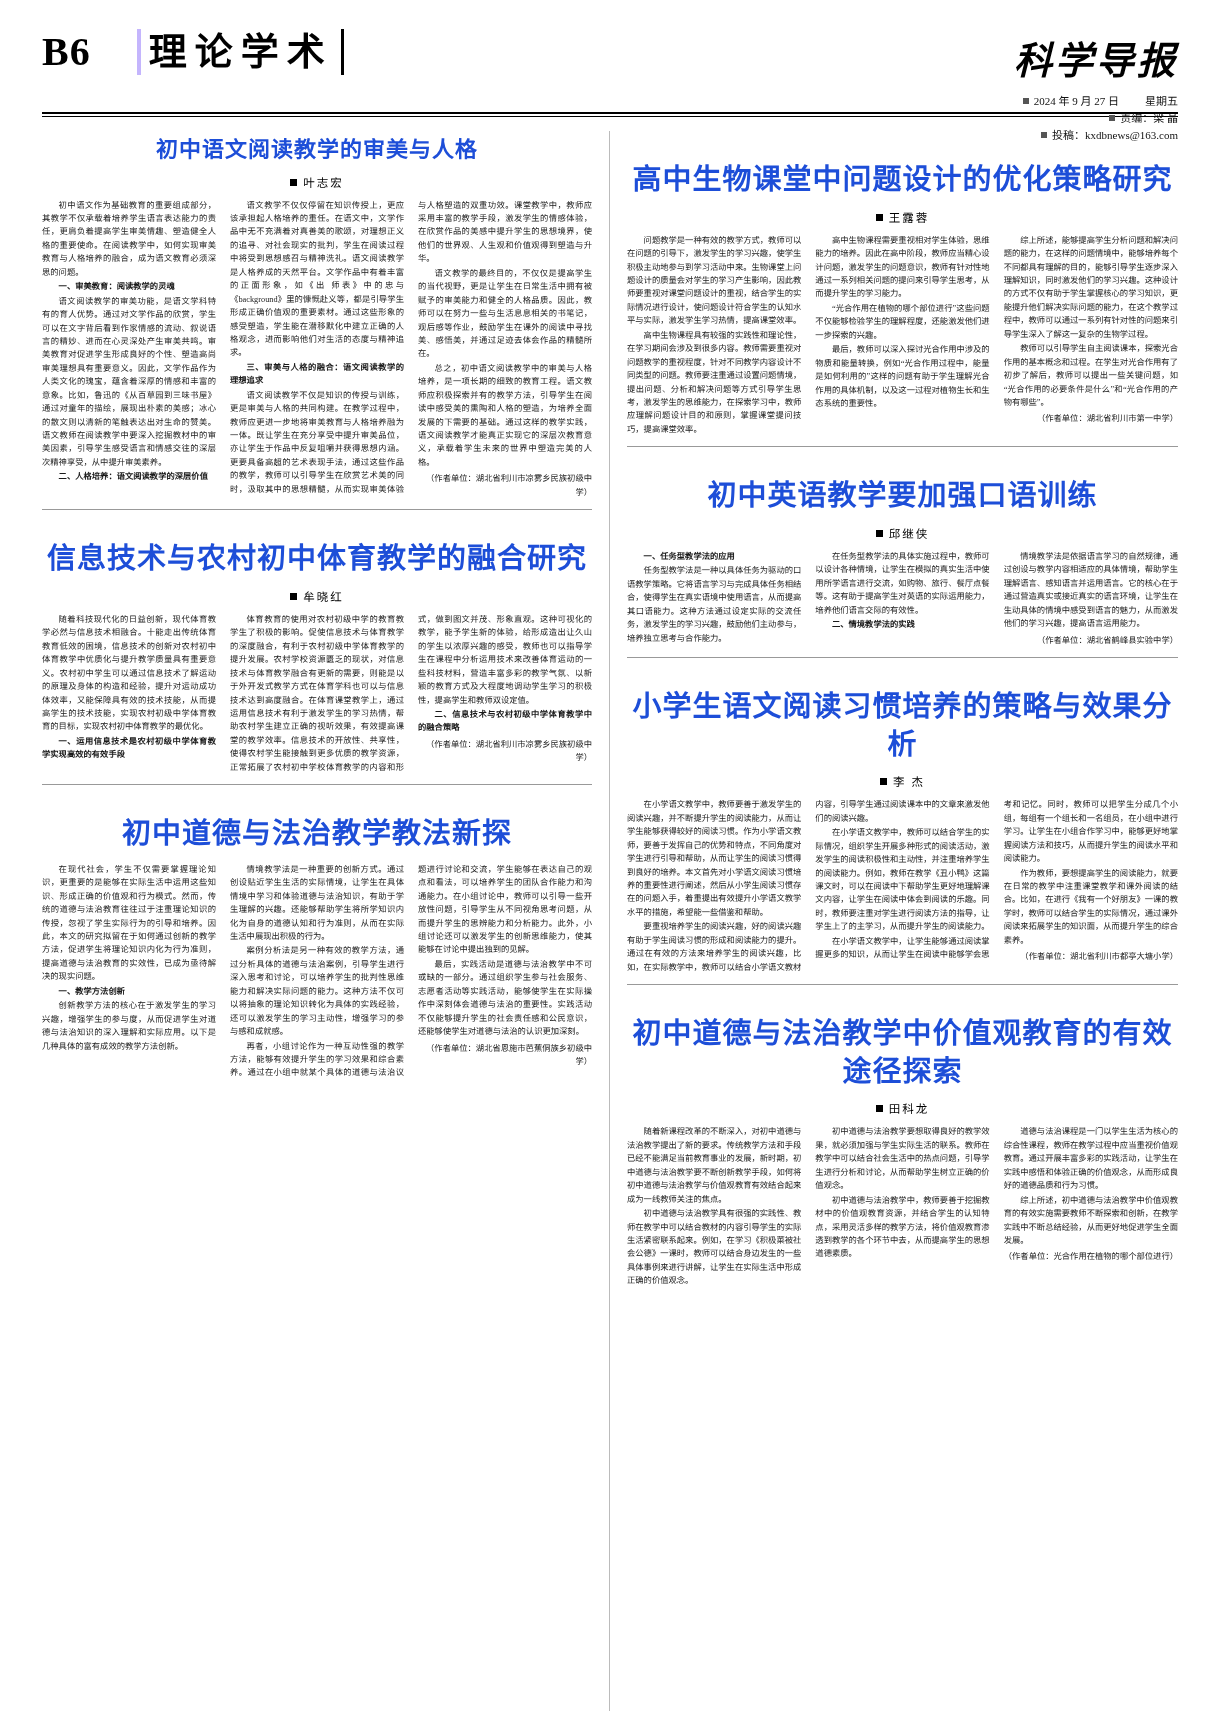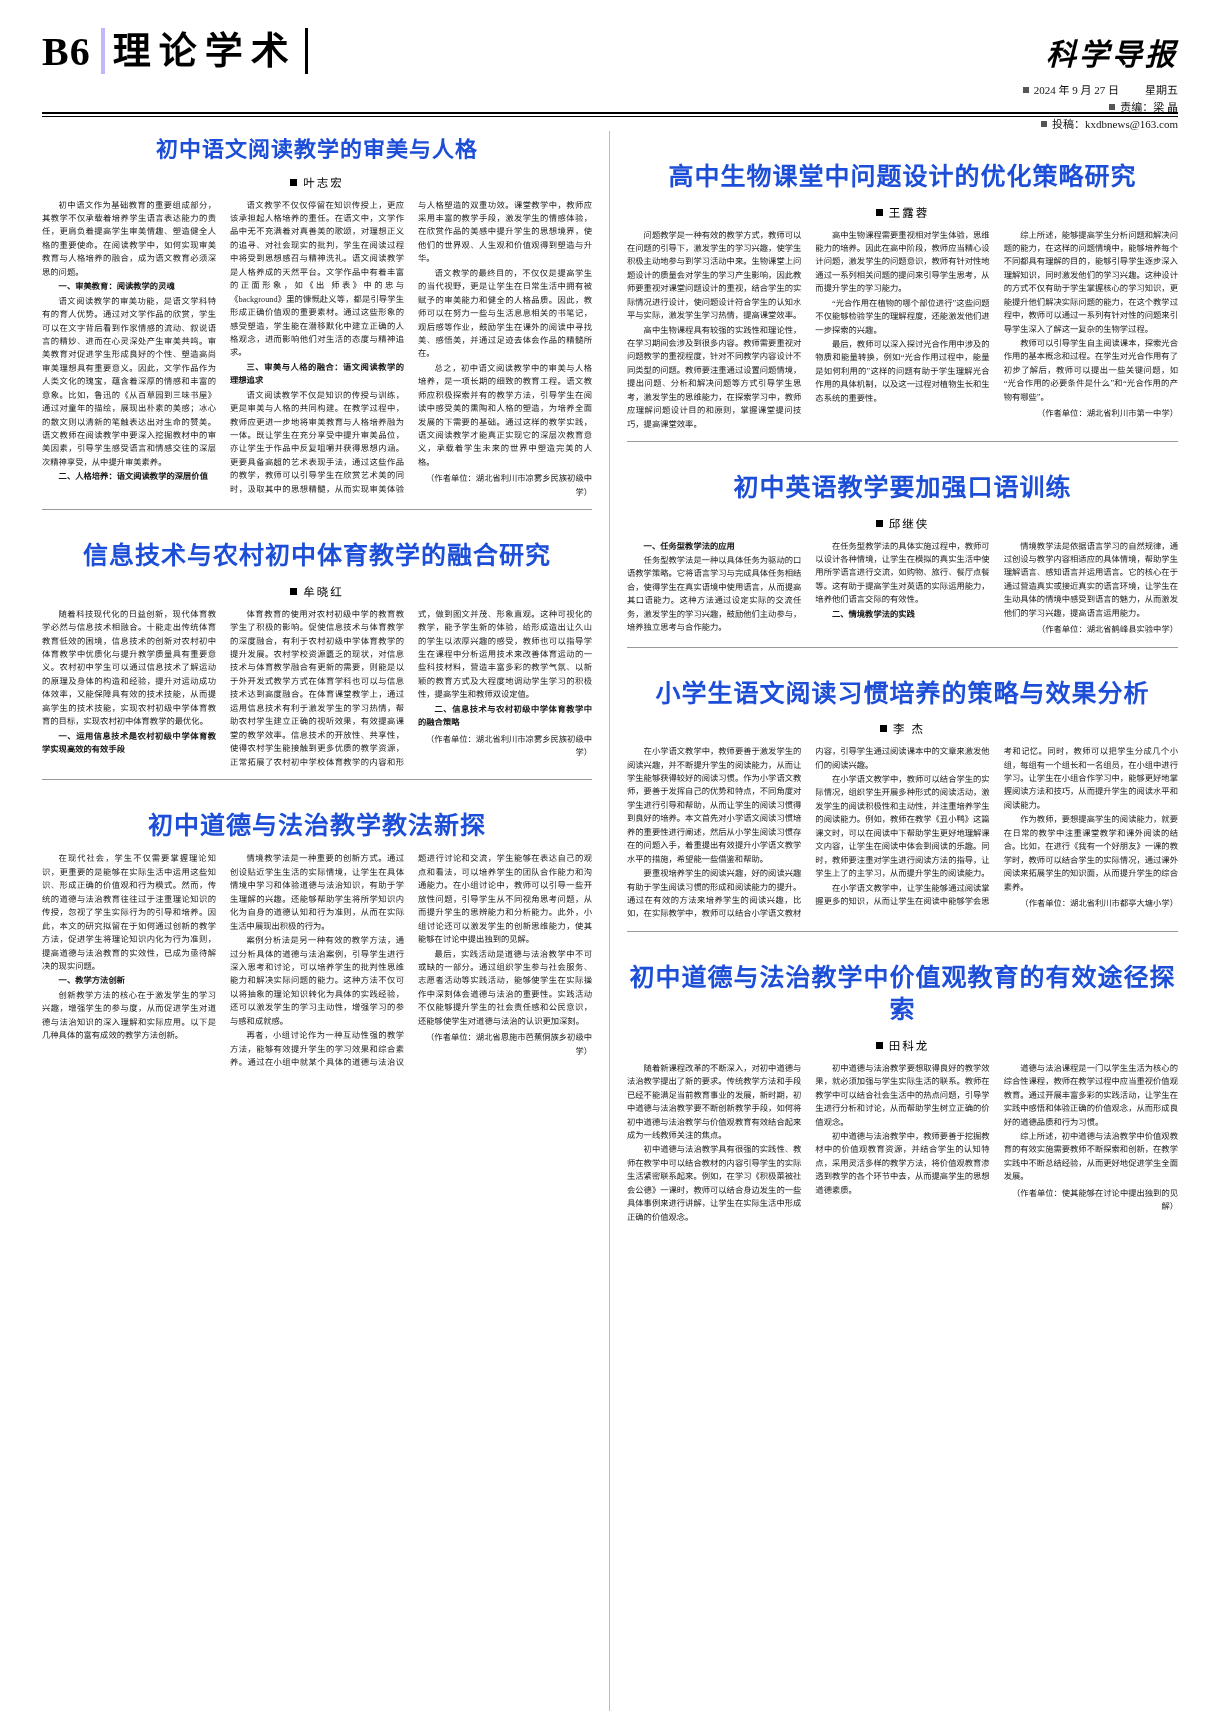--- a/index.html
+++ b/index.html
@@ -27,20 +27,22 @@
   .masthead {
     position: relative;
     height: 78px;
     margin: 28px 42px 0 42px;
     display: flex;
     align-items: flex-start;
     justify-content: space-between;
   }
   .mast-left {
     display: flex;
+    align-items: center;
+    gap: 36px;
   }
   .page-num {
     font-family: "Liberation Serif", serif;
     font-size: 40px;
     font-weight: bold;
     letter-spacing: 1px;
     padding-right: 10px;
     color: #000;
   }
   .section-box {
@@ -59,21 +61,21 @@
     color: #000;
     line-height: 1;
     white-space: nowrap;
   }
   .mast-right {
     text-align: right;
     padding-top: 2px;
   }
   .paper-name {
     font-family: "DejaVu Serif", serif;
-    font-size: 30px;
+    font-size: 38px;
     font-weight: bold;
     letter-spacing: 3px;
     color: #000;
     margin-bottom: 8px;
     font-style: italic;
   }
   .mast-meta {
     font-size: 11px;
     color: #111;
     line-height: 1.55;
@@ -120,21 +122,21 @@
     text-align: center;
     font-family: "DejaVu Serif", serif;
     font-size: 22px;
     font-weight: bold;
     letter-spacing: 1px;
     margin: 4px 0 10px 0;
     line-height: 1.3;
     color: #1d4ed8;
   }
   h1.headline.big {
-    font-size: 25px;
+    font-size: 29px;
     margin-top: 30px;
   }
   .byline {
     text-align: center;
     font-size: 11.5px;
     margin: 0 0 9px 0;
     letter-spacing: 2px;
     color: #000;
   }
   .byline .sq {
@@ -317,19 +319,19 @@
         <div class="byline">
           <span class="sq"></span><span>田科龙</span>
         </div>
         <div class="cols c3">
           <p>随着新课程改革的不断深入，对初中道德与法治教学提出了新的要求。传统教学方法和手段已经不能满足当前教育事业的发展，新时期，初中道德与法治教学要不断创新教学手段，如何将初中道德与法治教学与价值观教育有效结合起来成为一线教师关注的焦点。</p>
           <p>初中道德与法治教学具有很强的实践性、教师在教学中可以结合教材的内容引导学生的实际生活紧密联系起来。例如，在学习《积极菜被社会公德》一课时，教师可以结合身边发生的一些具体事例来进行讲解，让学生在实际生活中形成正确的价值观念。</p>
           <p>初中道德与法治教学要想取得良好的教学效果，就必须加强与学生实际生活的联系。教师在教学中可以结合社会生活中的热点问题，引导学生进行分析和讨论，从而帮助学生树立正确的价值观念。</p>
           <p>初中道德与法治教学中，教师要善于挖掘教材中的价值观教育资源，并结合学生的认知特点，采用灵活多样的教学方法，将价值观教育渗透到教学的各个环节中去，从而提高学生的思想道德素质。</p>
           <p>道德与法治课程是一门以学生生活为核心的综合性课程，教师在教学过程中应当重视价值观教育。通过开展丰富多彩的实践活动，让学生在实践中感悟和体验正确的价值观念，从而形成良好的道德品质和行为习惯。</p>
           <p>综上所述，初中道德与法治教学中价值观教育的有效实施需要教师不断探索和创新，在教学实践中不断总结经验，从而更好地促进学生全面发展。</p>
-          <p class="sig">（作者单位：使其能够在讨论中提出独到的见解）</p>
+          <p class="sig">（作者单位：光合作用在植物的哪个部位进行）</p>
         </div>
       </div>
 
     </div>
   </div>
 </div>
 
 </body></html>

